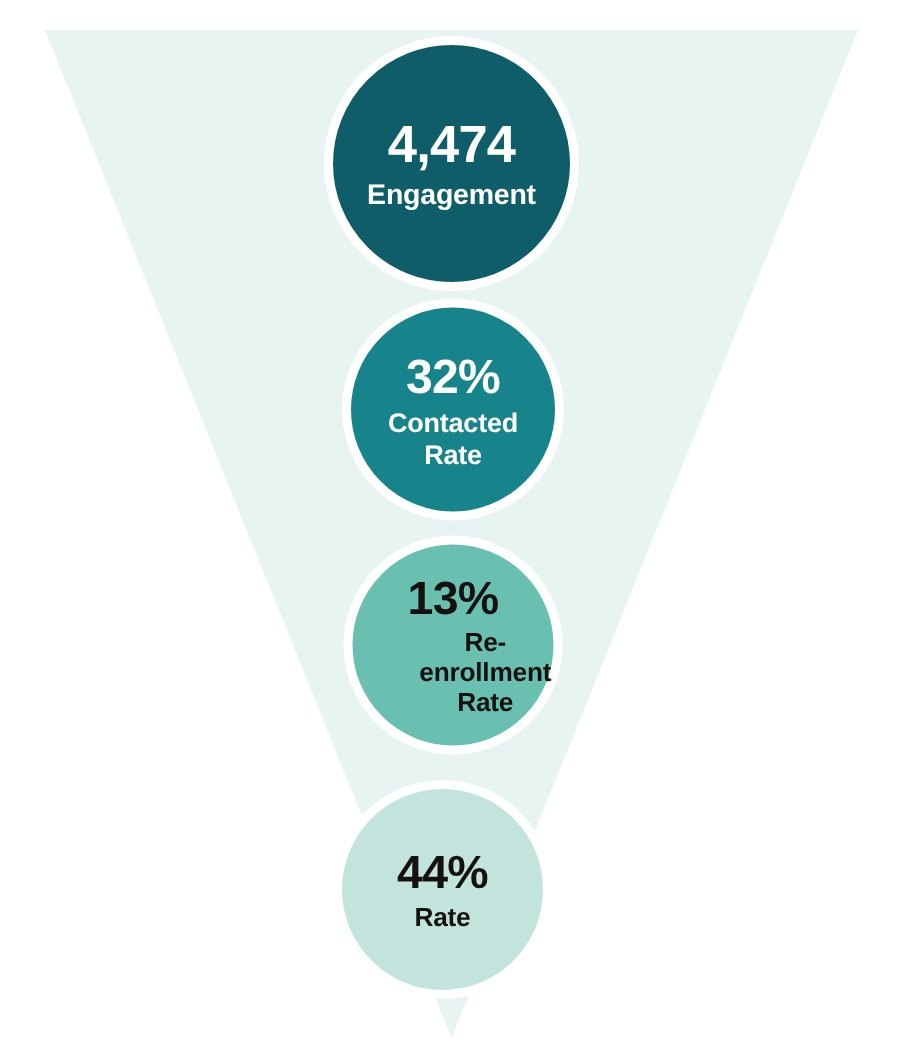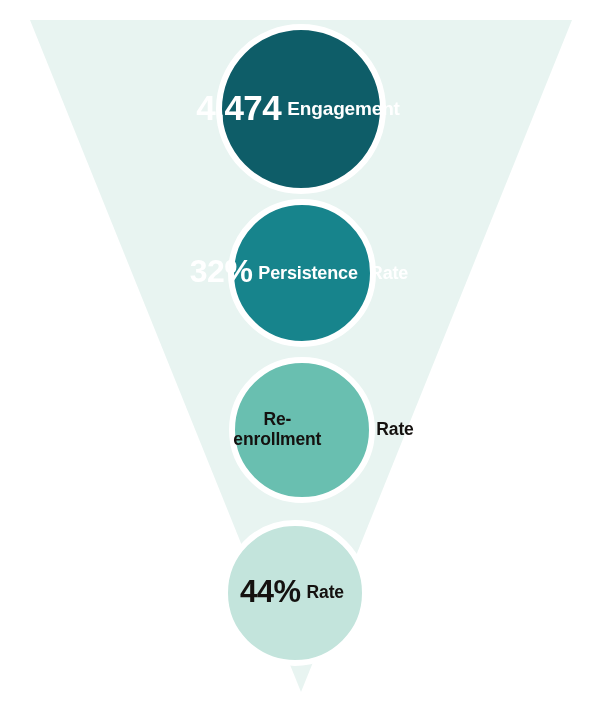--- a/index.html
+++ b/index.html
@@ -26,21 +26,21 @@
     width: 600px;
     height: 707px;
     z-index: 1;
   }
   .stage {
     position: absolute;
     z-index: 2;
     border-radius: 50%;
     box-sizing: border-box;
     display: flex;
-    flex-direction: row;
+    flex-direction: column;
     align-items: center;
     justify-content: center;
     text-align: center;
     border: 6px solid #ffffff;
     line-height: 1.14;
   }
   .stage-value {
     font-weight: bold;
     letter-spacing: -0.5px;
     display: block;
@@ -109,25 +109,26 @@
     <polygon points="30,20 572,20 301,692" fill="#e8f4f1"></polygon>
   </svg>
 
   <div class="stage" id="stage-1" style="background: rgb(14, 93, 104); color: rgb(255, 255, 255); border-color: rgb(255, 255, 255);">
     <span class="stage-value">4,474</span>
     <span class="stage-label">Engagement</span>
   </div>
 
   <div class="stage" id="stage-2" style="background: rgb(23, 132, 140); color: rgb(255, 255, 255); border-color: rgb(255, 255, 255);">
     <span class="stage-value">32%</span>
-    <span class="stage-label">Persistence</span>
+    <span class="stage-label">Contacted</span>
     <span class="stage-label">Rate</span>
   </div>
 
   <div class="stage" id="stage-3" style="background: rgb(105, 191, 176); color: rgb(20, 17, 15); border-color: rgb(255, 255, 255);">
+    <span class="stage-value">13%</span>
     <span class="stage-label">Re-enrollment</span>
     <span class="stage-label">Rate</span>
   </div>
 
   <div class="stage" id="stage-4" style="background: rgb(195, 228, 220); color: rgb(20, 17, 15); border-color: rgb(255, 255, 255);">
     <span class="stage-value">44%</span>
     <span class="stage-label">Rate</span>
   </div>
 
 </div>

